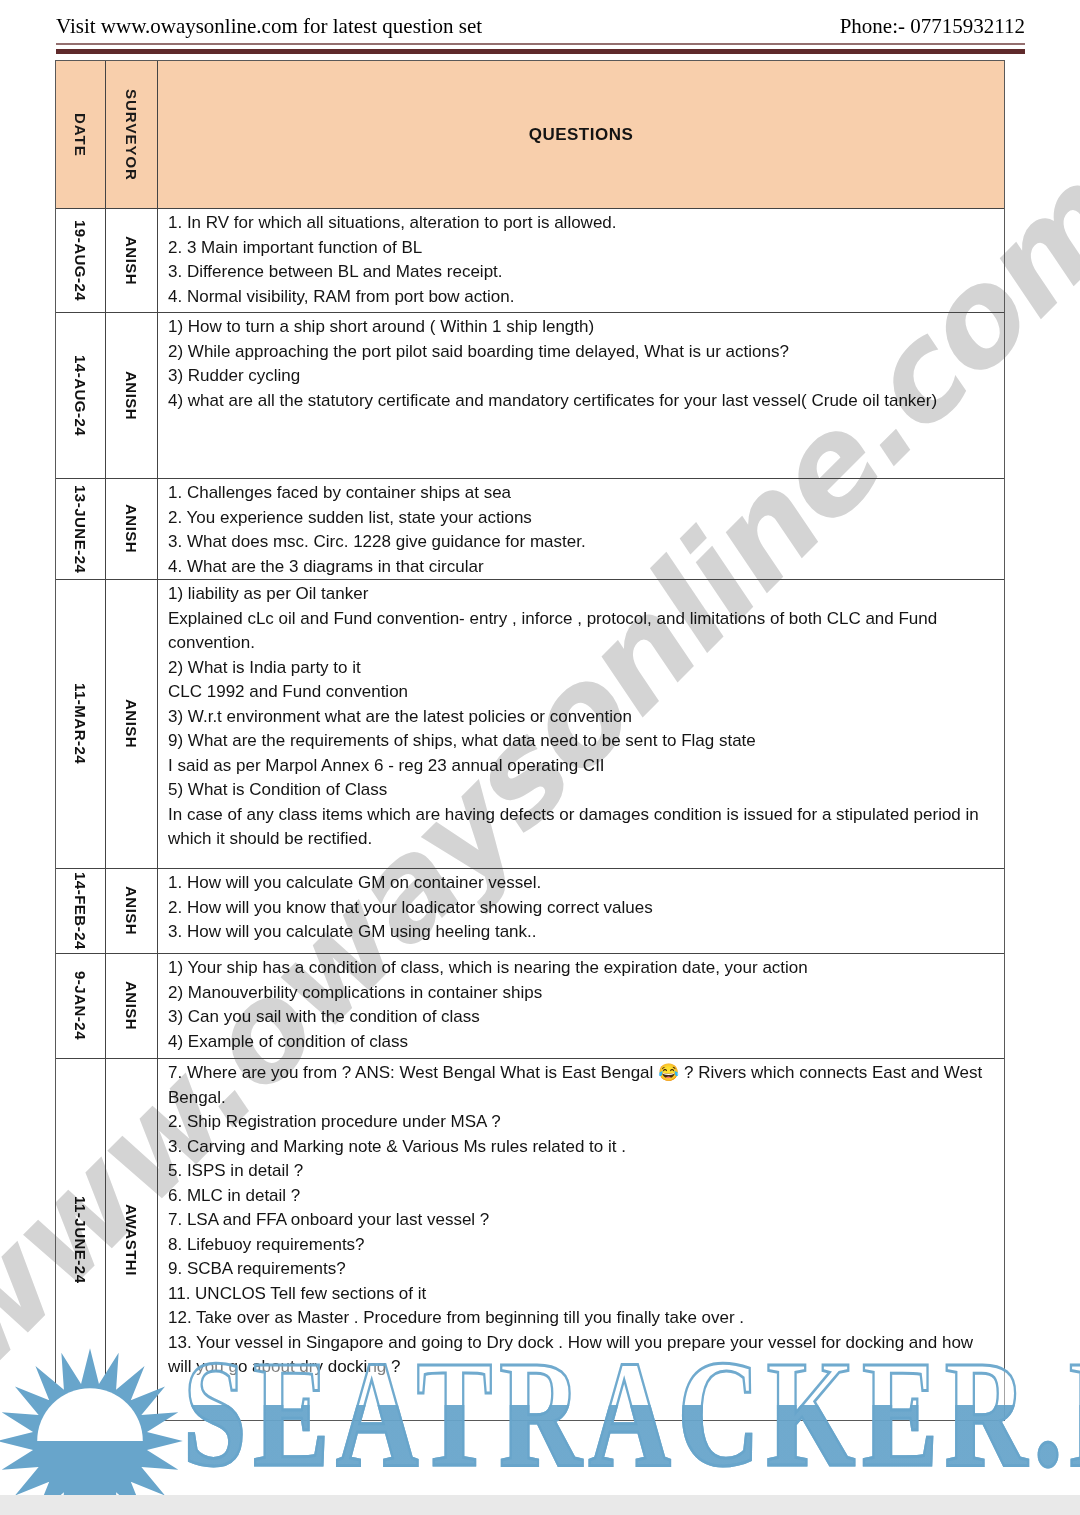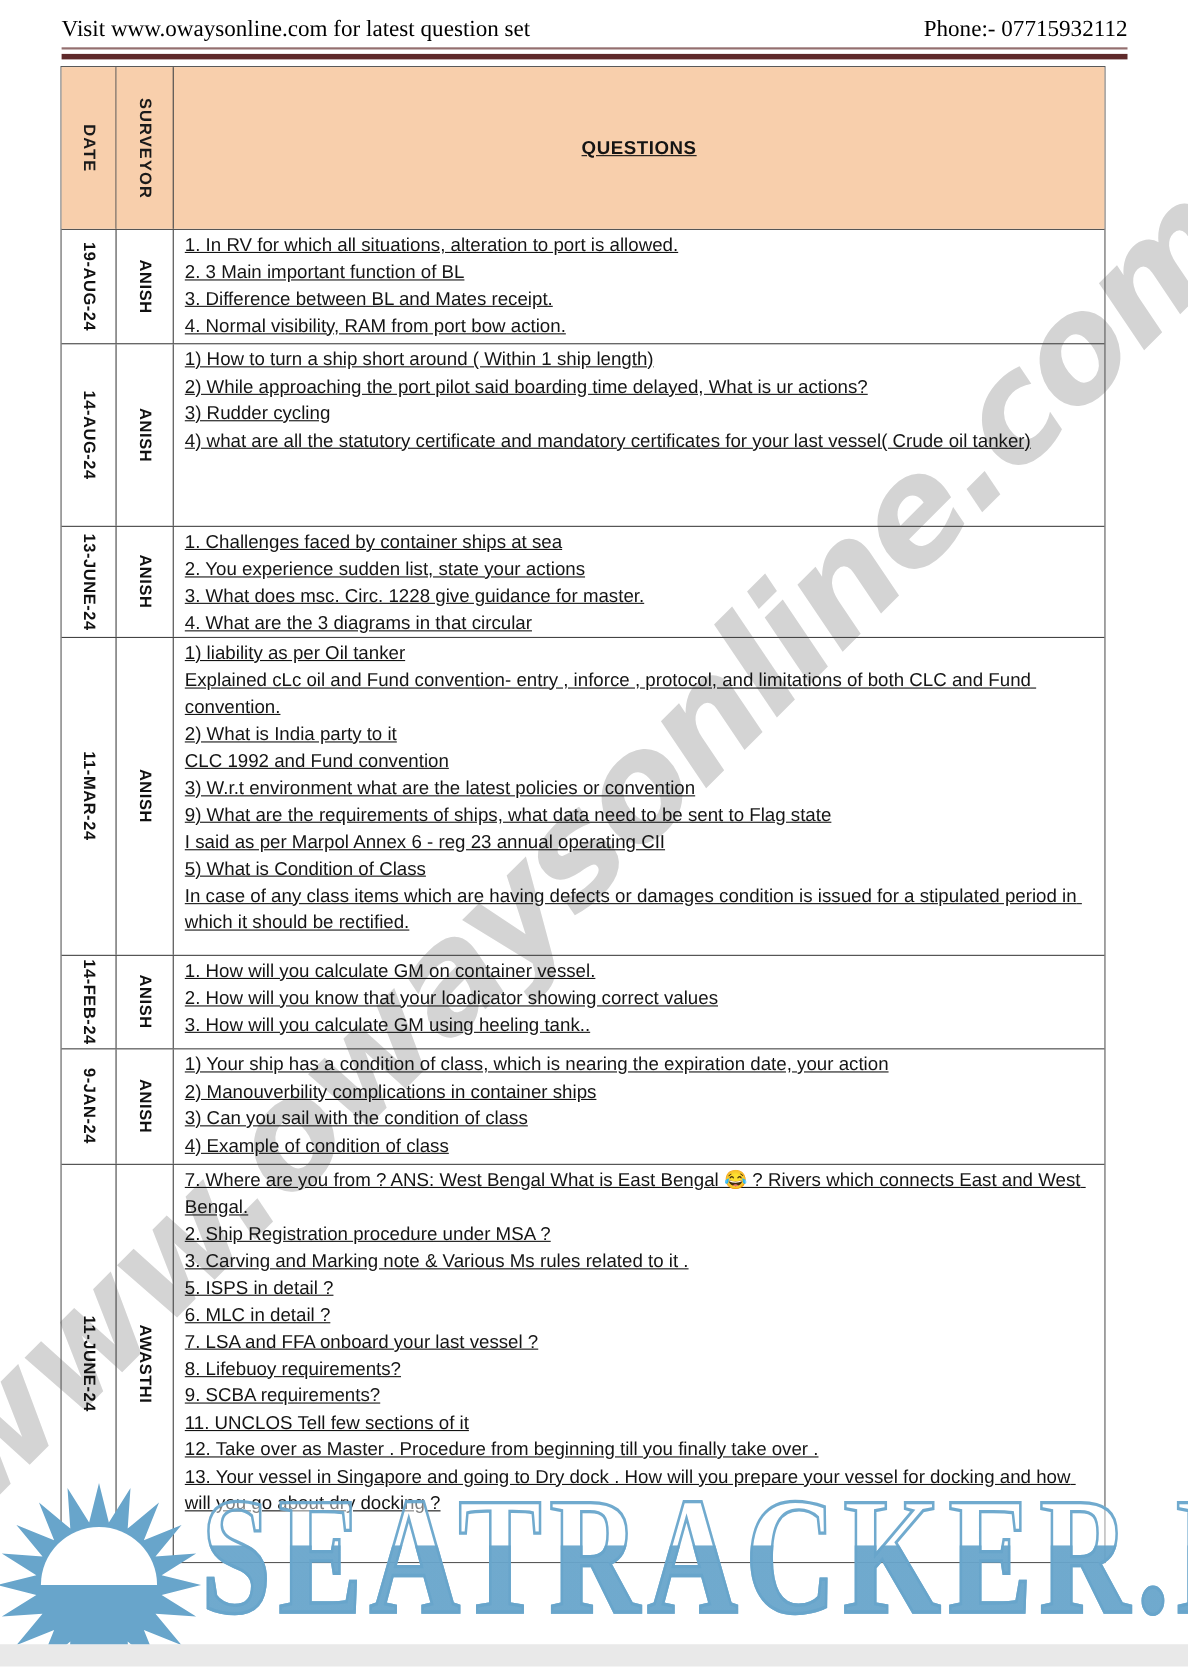--- a/index.html
+++ b/index.html
@@ -34,21 +34,21 @@
     position:absolute;left:55px;top:60px;width:948px;z-index:1;
     border:1px solid #595959;background:transparent;
     display:flex;flex-direction:column;
   }
   .trow{display:flex;border-bottom:1px solid #444;}
   .trow:last-child{border-bottom:none;}
   .cell{border-right:1px solid #444;box-sizing:border-box;}
   .cell:last-child{border-right:none;}
   .c-date{width:50px;flex:0 0 50px;position:relative;}
   .c-surv{width:52px;flex:0 0 52px;position:relative;}
-  .c-q{flex:1 1 auto;text-decoration:underline;}
+  .c-q{flex:1 1 auto;}
 
   
   .thead{min-height:147px;}
   .thead .cell{background:#F8CFAC;}
   .vwrap{
     position:absolute;top:0;left:0;right:0;bottom:0;
     display:flex;align-items:center;justify-content:center;
     writing-mode:vertical-rl;text-orientation:mixed;
     text-align:center;overflow:hidden;
   }

